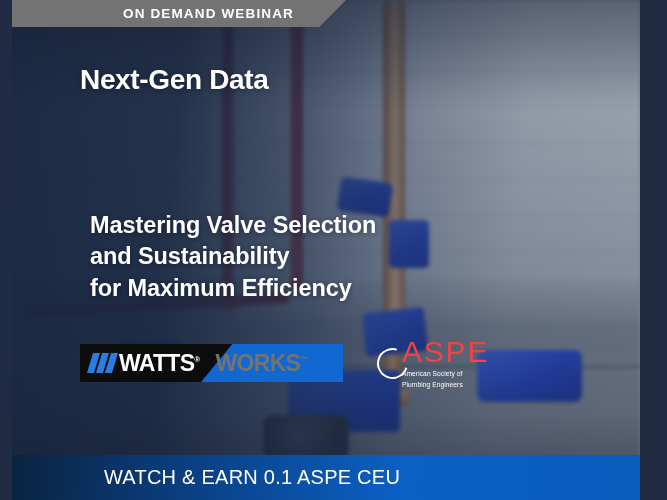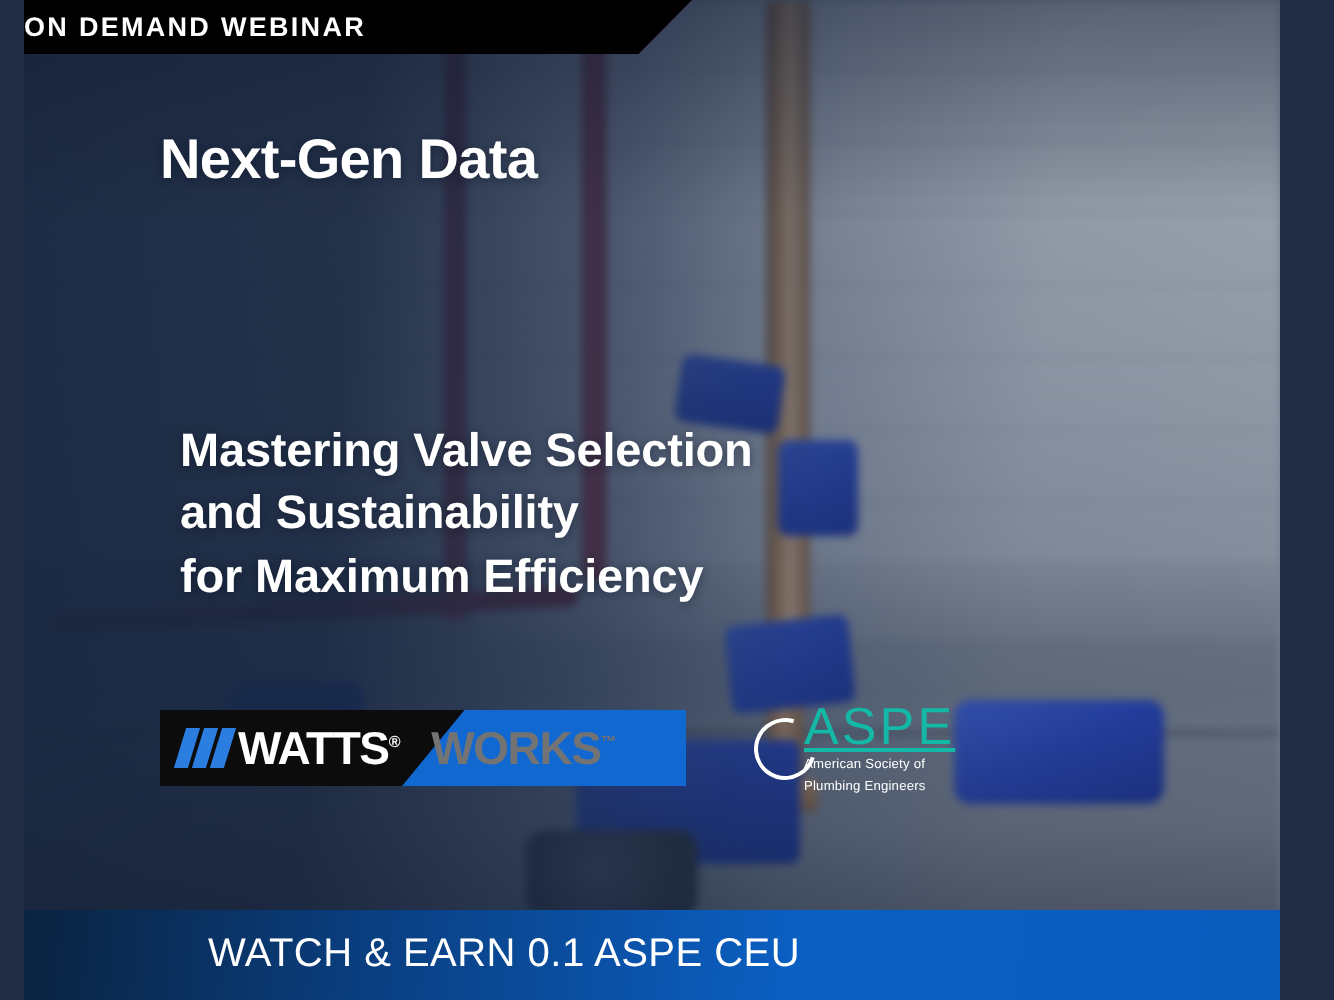--- a/index.html
+++ b/index.html
@@ -128,24 +128,24 @@
   }
   .photo-vignette {
     position:absolute; inset:0;
     background:linear-gradient(180deg, rgba(16,26,46,.42) 0%, rgba(16,26,46,0) 22%,
                                rgba(16,26,46,0) 72%, rgba(16,26,46,.35) 100%);
   }
 
   
   .ribbon {
     position:absolute; left:12px; top:0; height:27px; width:334px;
-    background:#000000;
+    background:#737373;
     z-index:12;
     clip-path:polygon(0 0, 100% 0, 92% 100%, 0 100%);
-    display:flex; align-items:center; 
+    display:flex; align-items:center; justify-content:flex-end;
     padding-right:52px;
   }
   .ribbon-label {
     color:#ffffff;
     font-size:13.5px;
     font-weight:bold;
     letter-spacing:.085em;
     white-space:nowrap;
   }
 
@@ -167,21 +167,21 @@
     font-size:23.5px;
     line-height:1.33;
     font-weight:bold;
     letter-spacing:-.004em;
     text-shadow:0 1px 5px rgba(8,16,30,.45);
     margin-left:10px;
   }
 
   
   .logo-row {
-    position:absolute; left:68px; top:350px;
+    position:absolute; left:68px; top:337px;
     display:flex; align-items:center; gap:34px;
   }
 
   .watts-works {
     position:relative;
     width:263px; height:38px;
     background:#0c0c0c;
     overflow:hidden;
     display:flex; align-items:center;
   }
@@ -217,22 +217,22 @@
     color:#ffffff;
   }
   .aspe-ring {
     width:31px; height:31px; border:2.3px solid #ffffff;
     border-radius:50%;
     border-right-color:transparent;
     transform:rotate(-28deg);
   }
   .aspe-text { margin-left:-9px; }
   .aspe-name {
-    font-size:26px; font-weight:normal; letter-spacing:.06em;
-    line-height:1; color:#14b8a6;text-decoration:underline;
+    font-size:30px; font-weight:normal; letter-spacing:.06em;
+    line-height:1; color:#ef4444;
   }
   .aspe-tag {
     font-size:6.6px; letter-spacing:.015em; line-height:1.22;
     margin-top:3px; color:#ffffff; white-space:nowrap;
   }
 
   
   .cta-bar {
     position:absolute; left:12px; bottom:0; width:628px; height:45px;
     background:linear-gradient(95deg,#0a2340 0%,#0a3d7d 26%,#0b60c4 62%,#0a5cbd 100%);

